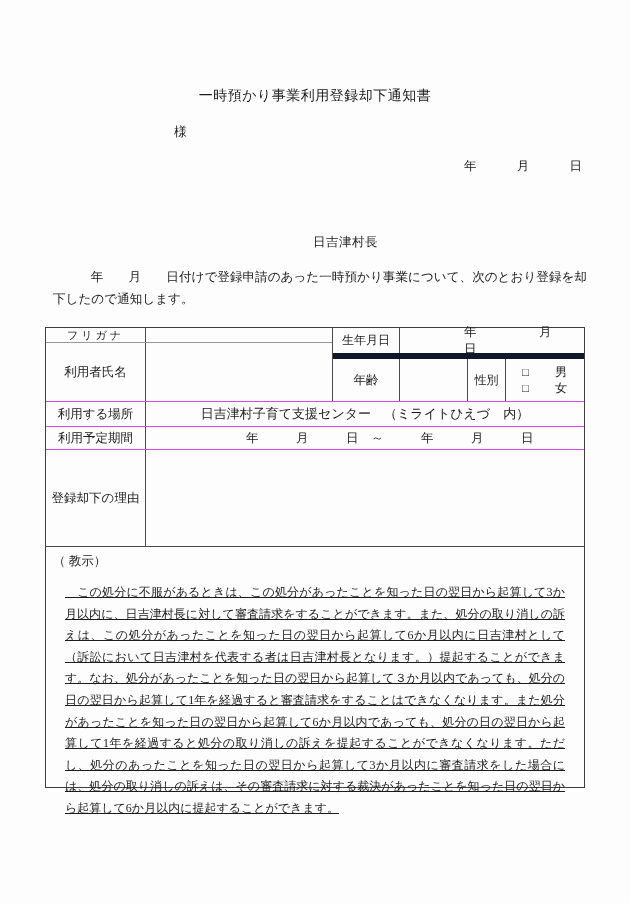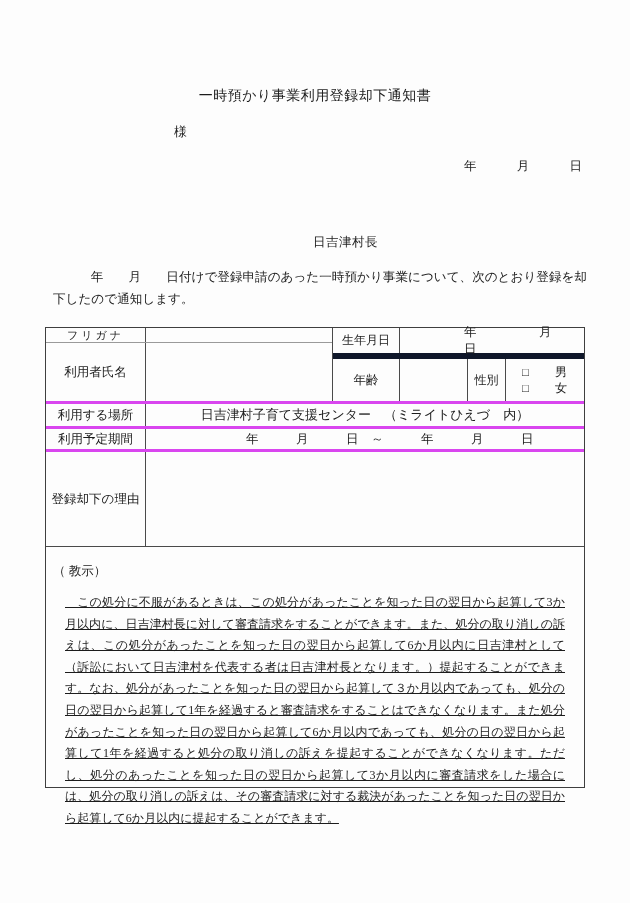--- a/index.html
+++ b/index.html
@@ -17,21 +17,21 @@
   .addressee{position:absolute;left:174px;top:123px;font-size:13px;}
   .date-line{position:absolute;left:464px;top:158px;width:118px;display:flex;justify-content:space-between;font-size:12.5px;}
   .issuer{position:absolute;left:313px;top:234px;font-size:12.5px;letter-spacing:.5px;}
   .body-par{position:absolute;left:53px;top:267px;width:542px;font-size:12.6px;line-height:21.5px;margin:0;}
 
   .tbl{
     position:absolute;left:45px;top:327px;width:540px;
     border:1.5px solid #3f3f3f;box-sizing:border-box;background:#fdfdfd;
   }
   .tbl *{box-sizing:border-box;}
-  .row{display:flex;border-top:3px solid #d946ef;}
+  .row{display:flex;border-top:1px solid #d946ef;}
   .row.first{border-top:none;}
   .cell{min-width:0;}
   .lbl{
     display:flex;align-items:center;justify-content:center;
     text-align:center;font-size:12.5px;
   }
   .b-r{border-right:1px solid #4a4a4a;}
 
   
   .top-block{height:73px;}
@@ -58,21 +58,21 @@
   .place-lbl{width:100px;}
   .place-val{flex:1;display:flex;align-items:center;justify-content:center;font-size:13px;}
   .period-row{height:23px;}
   .period-lbl{width:100px;}
   .period-val{flex:1;display:flex;align-items:center;font-size:12.5px;padding-left:100px;}
   .reason-row{height:97px;}
   .reason-lbl{width:100px;}
   .reason-val{flex:1;}
 
   
-  .notice{display:block;height:241px;border-top:1px solid #4a4a4a;padding:16px 5px 0 5px;}
+  .notice{display:block;height:241px;border-top:1px solid #4a4a4a;padding:6px 5px 0 5px;}
   .notice-heading{font-size:12.5px;margin:0 0 7px 0;padding-left:2px;}
   .notice-par{font-size:12px;line-height:21.6px;margin:12px;padding:0 2px;text-align:justify;text-decoration:underline;}
 </style>
 </head>
 <body>
 
 <div class="page">
 
 
   <div class="doc-title">一時預かり事業利用登録却下通知書</div>

